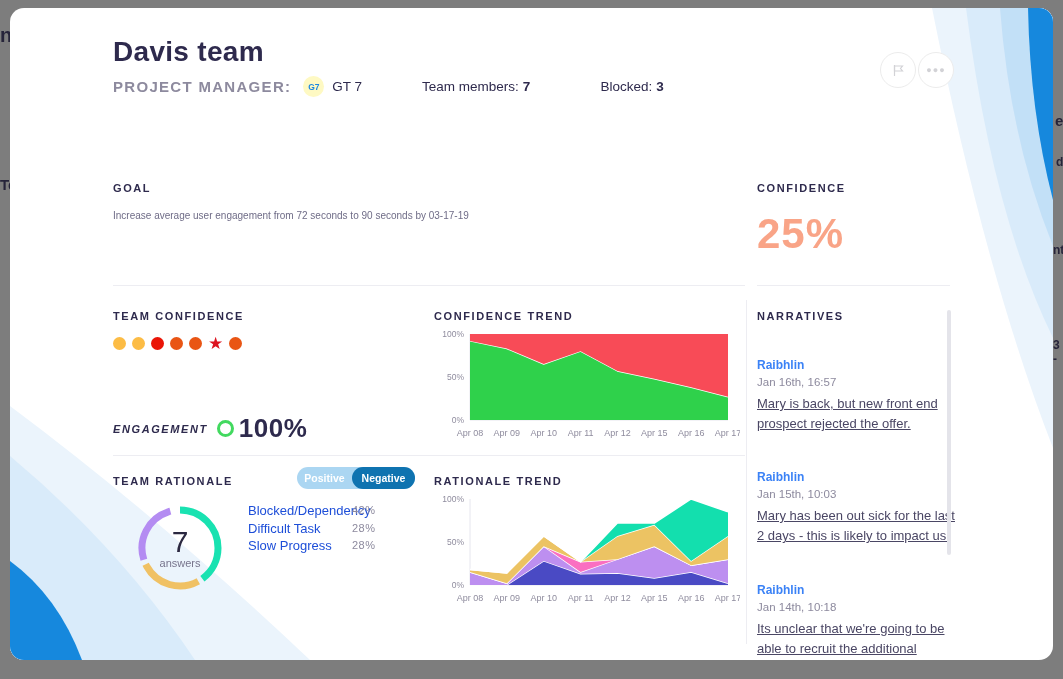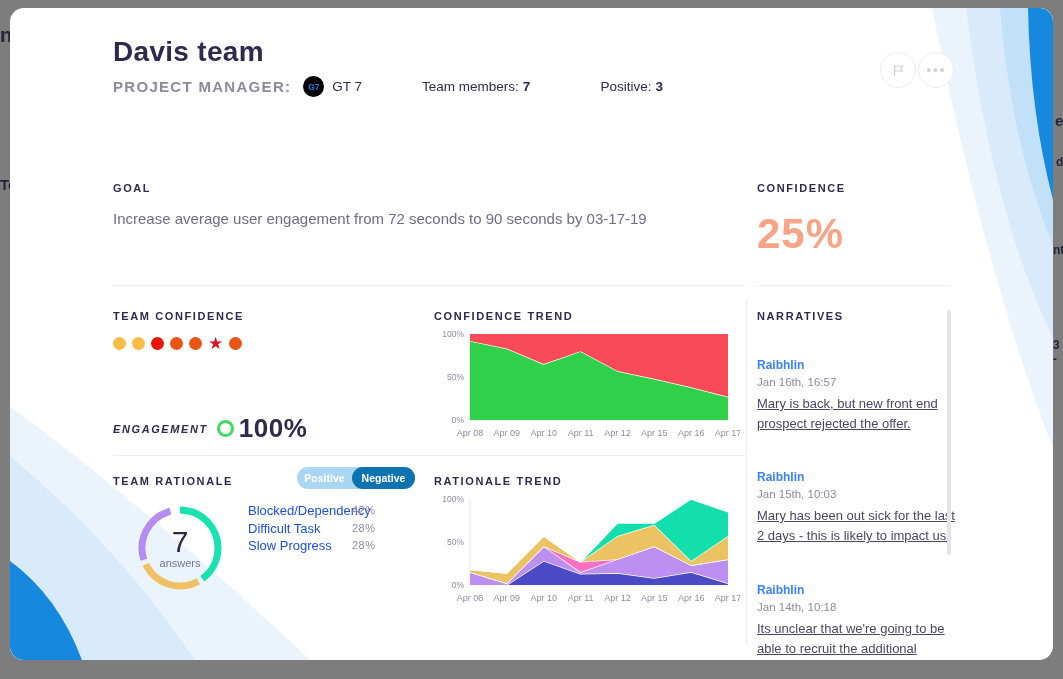--- a/index.html
+++ b/index.html
@@ -15,21 +15,21 @@
     position:absolute; left:10px; top:8px; width:1043px; height:652px;
     background:#ffffff; border-radius:14px; overflow:hidden;padding-left:38px;
   }
   .deco { position:absolute; inset:0; z-index:0; pointer-events:none; }
   .content { position:absolute; inset:0; z-index:1; }
 
   
   .title { position:absolute; left:103px; top:28px; font-size:28px; font-weight:bold; letter-spacing:.3px; color:#2e2a4d; }
   .mgr-row { position:absolute; left:103px; top:68px; display:flex; align-items:center; font-size:13px; }
   .mgr-label { font-size:15px; font-weight:bold; letter-spacing:1.3px; color:#8d8a9e; }
-  .avatar { width:21px; height:21px; border-radius:50%; background:#000000; color:#1b87e0;
+  .avatar { width:21px; height:21px; border-radius:50%; background:#fef9c3; color:#1b87e0;
             font-size:8.5px; font-weight:bold; display:flex; align-items:center; justify-content:center; margin:0 8px 0 12px; }
   .mgr-name { font-size:13.5px; color:#2e2a4d; }
   .meta { margin-left:60px; font-size:13.5px; color:#2e2a4d; }
   .meta b { margin-left:4px; }
   .icon-btn { position:absolute; width:36px; height:36px; border:1.5px solid #ececec; border-radius:50%;
               background:#fff; display:flex; align-items:center; justify-content:center; cursor:pointer; }
   .icon-btn.flag { left:870px; top:44px; }
   .icon-btn.more { left:908px; top:44px; color:#d2d2d6; font-size:9px; letter-spacing:1px; }
 
   
@@ -39,21 +39,21 @@
   .tab { display:flex; align-items:center; font-size:14px; color:#6d6a80; cursor:pointer; position:relative; }
   .tab.active { color:#2e2a4d; font-weight:bold; }
   .tab.active::after { content:""; position:absolute; left:-2px; right:-2px; bottom:0; height:3.5px; background:#1b87e0; }
   .tree-link { position:absolute; right:115px; top:0; height:36px; display:flex; align-items:center;
                color:#1b87e0; font-size:14px; font-weight:bold; cursor:pointer; }
 
   
   .h { font-size:11px; font-weight:bold; letter-spacing:1.6px; color:#2e2a4d; }
 
   .goal { position:absolute; left:103px; top:174px; width:632px; }
-  .goal p { margin-top:16px; font-size:15px; color:#6f6c87; }
+  .goal p { margin-top:16px; font-size:10px; color:#6f6c87; }
   .divider-h { position:absolute; background:#ededf2; height:1px; }
   .d1 { left:103px; top:277px; width:632px; }
   .d2 { left:747px; top:277px; width:193px; }
   .d3 { left:103px; top:447px; width:632px; }
   .divider-v { position:absolute; left:736px; top:292px; width:1px; height:344px; background:#ededf2; }
 
   .confidence { position:absolute; left:747px; top:174px; }
   .confidence .val { margin-top:16px; font-size:42px; font-weight:bold; letter-spacing:1px; }
 
   .team-conf { position:absolute; left:103px; top:302px; }
@@ -114,21 +114,21 @@
   </svg>
 
   <div class="content">
 
     <div class="title">Davis team</div>
     <div class="mgr-row">
       <span class="mgr-label">PROJECT MANAGER:</span>
       <span class="avatar">G7</span>
       <span class="mgr-name">GT 7</span>
       <span class="meta"><span>Team members:</span><b>7</b></span>
-      <span class="meta" style="margin-left:70px;"><span>Positive:</span><b>3</b></span>
+      <span class="meta" style="margin-left:70px;"><span>Blocked:</span><b>3</b></span>
     </div>
     <div class="icon-btn flag">
       <svg width="15" height="15" viewBox="0 0 15 15" fill="none" stroke="#d2d2d6" stroke-width="1.2">
         <line x1="3.5" y1="2" x2="3.5" y2="13"></line>
         <path d="M 3.5,3 L 11.5,3 L 9.5,5.5 L 11.5,8 L 3.5,8 Z"></path>
       </svg>
     </div>
     <div class="icon-btn more">
       <span>●●●</span>
     </div>

